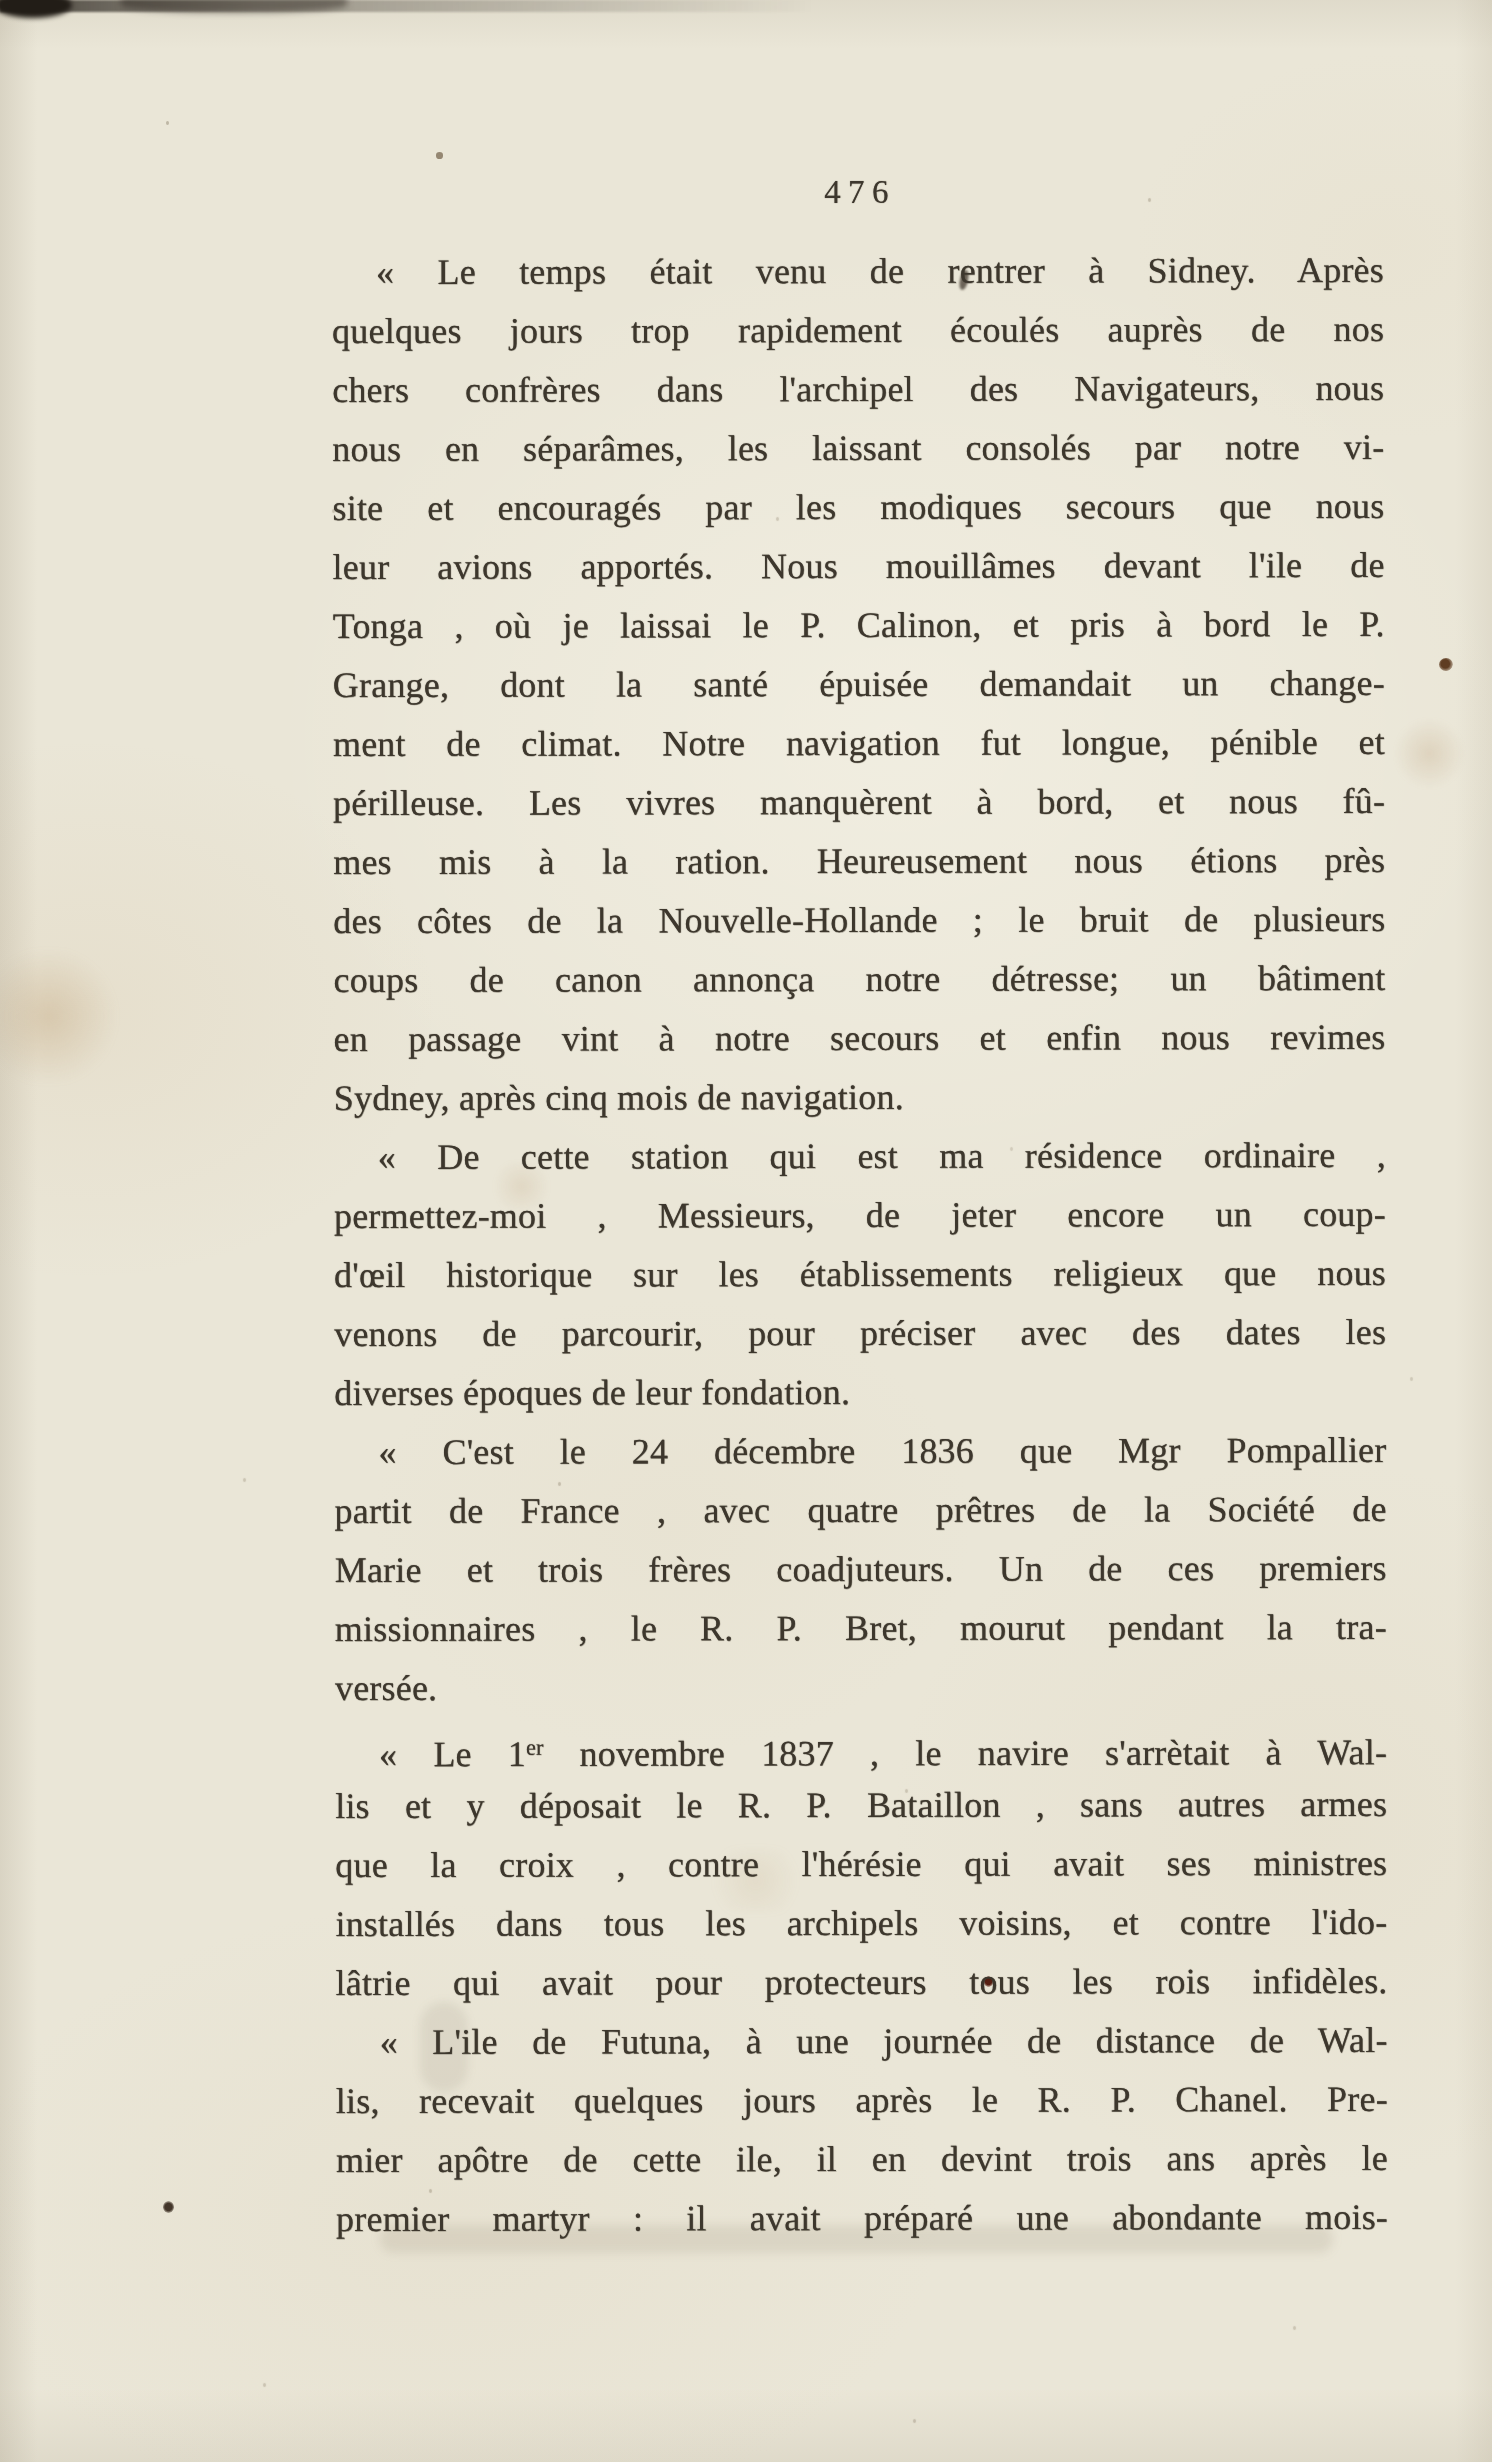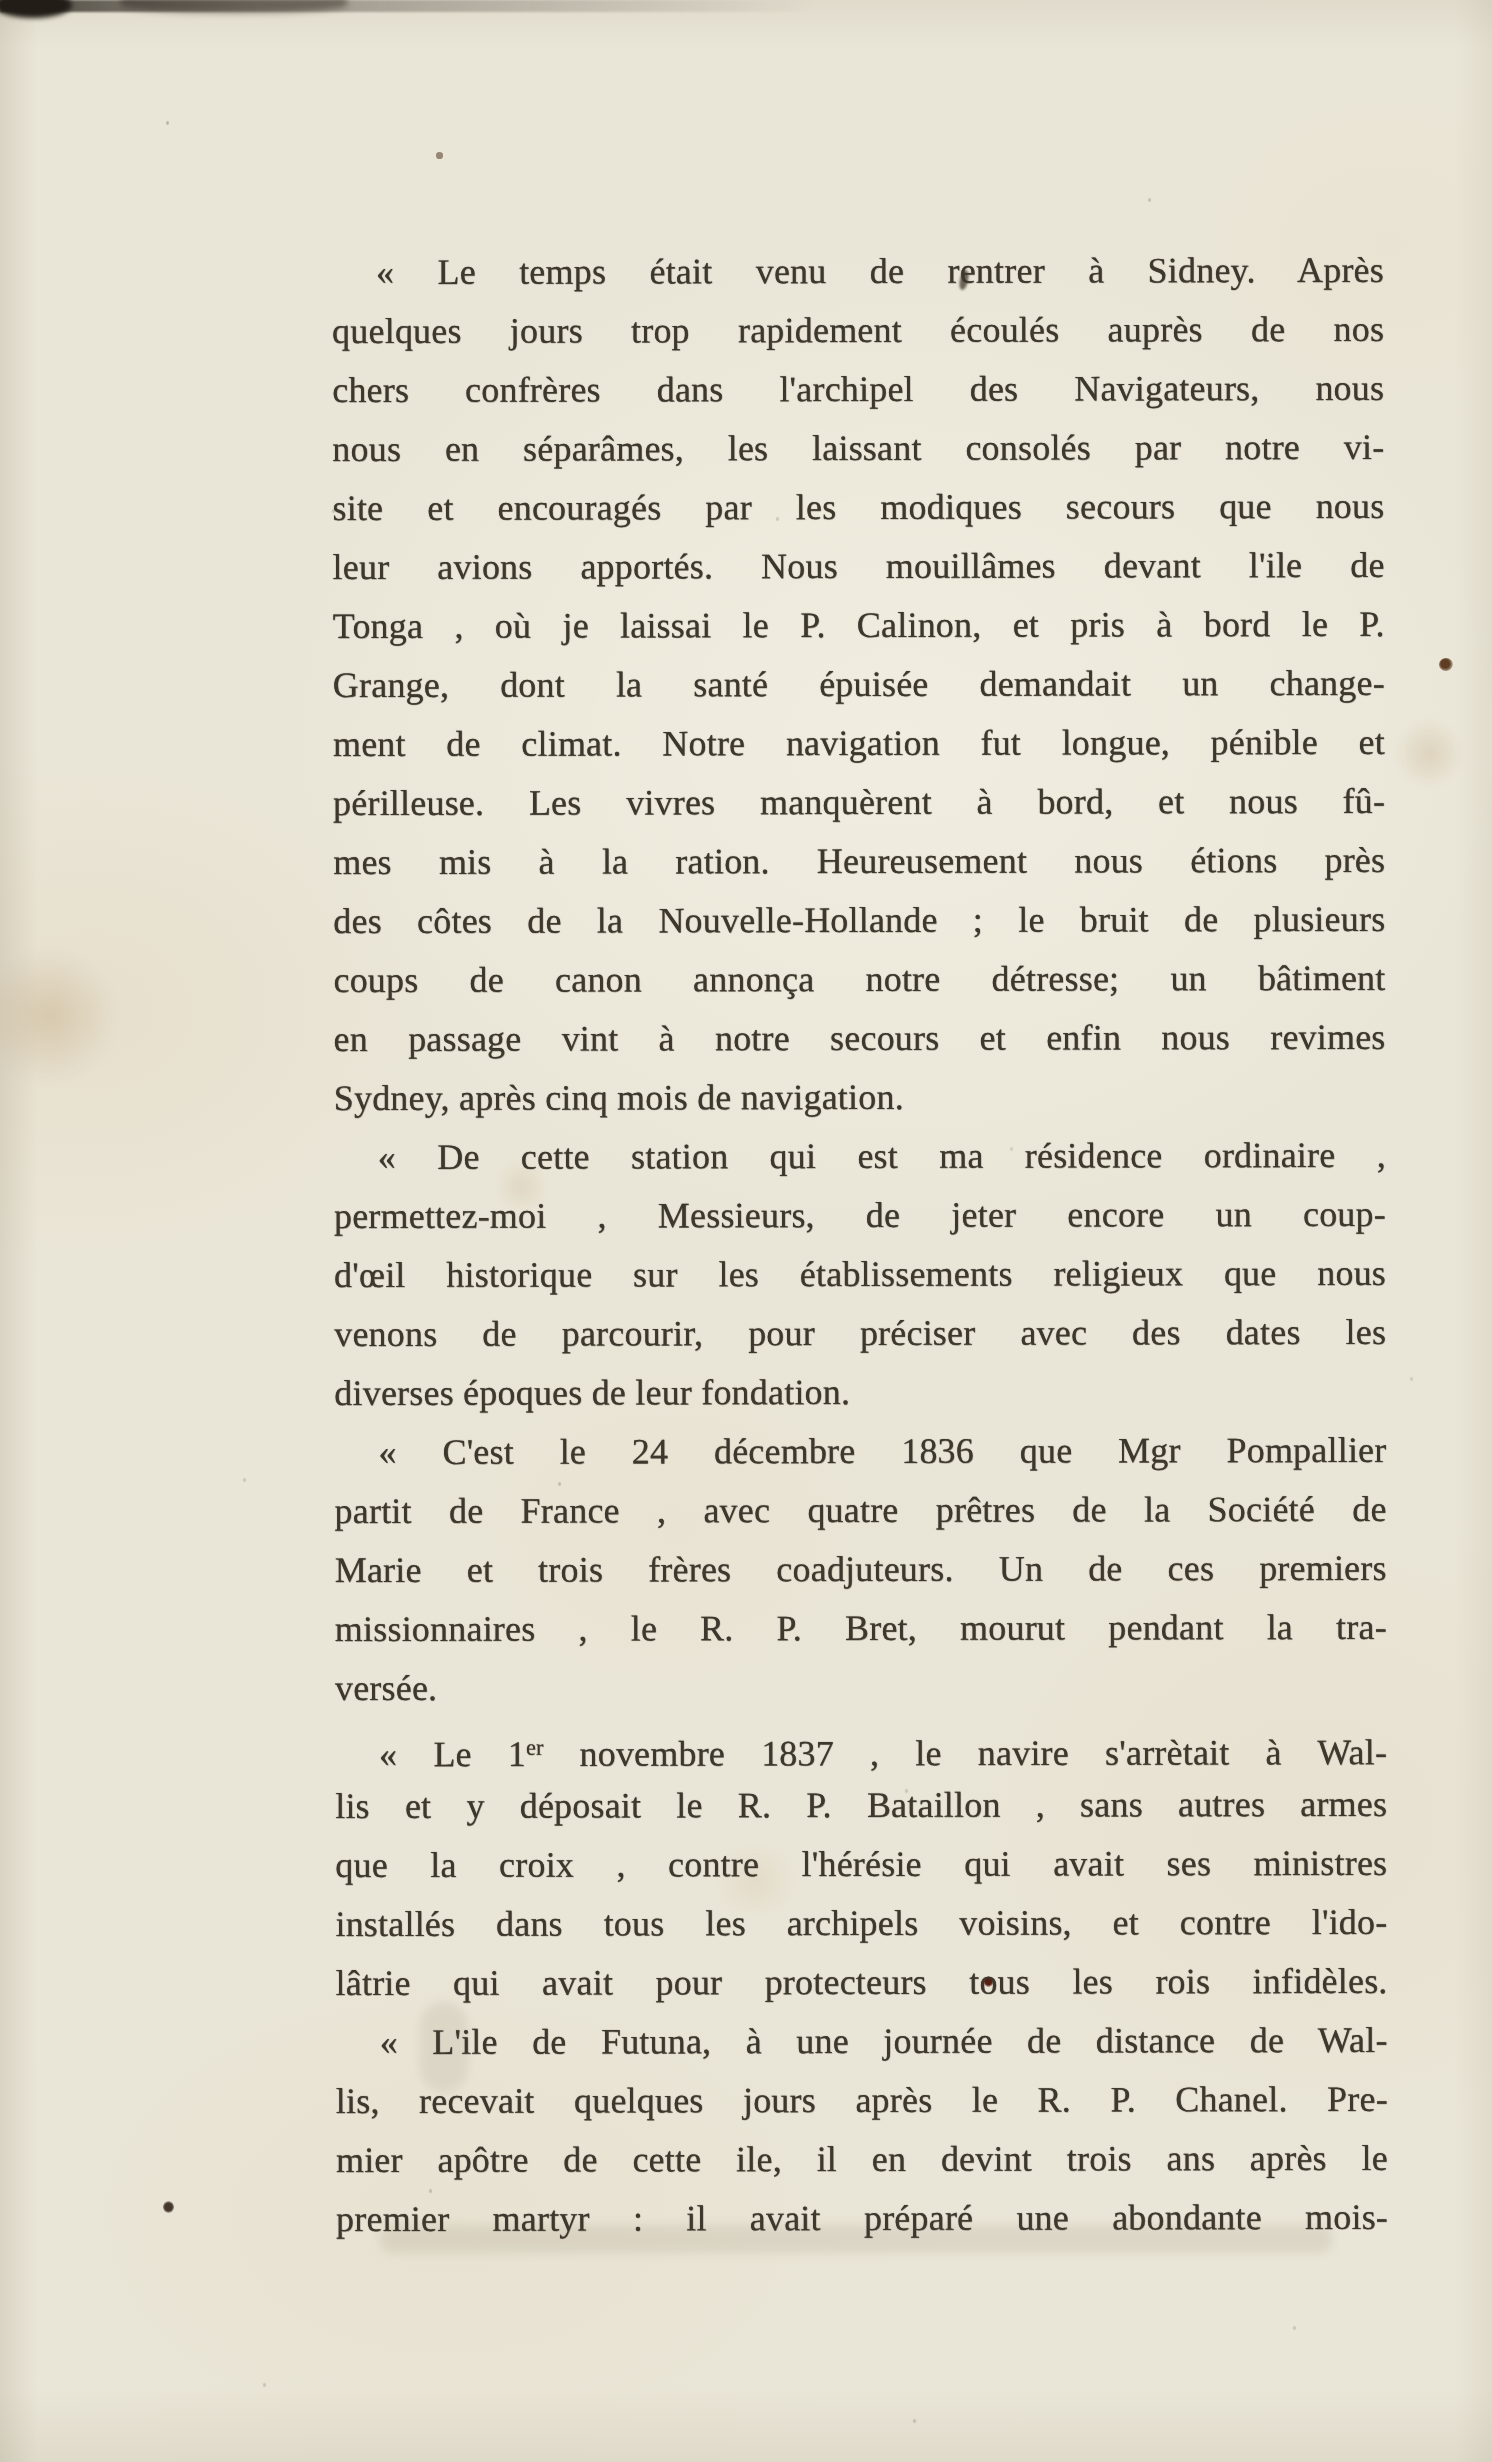--- a/index.html
+++ b/index.html
@@ -134,20 +134,21 @@
   <div class="mark m-stain-r"></div>
   <div class="mark m-stain-l"></div>
   <div class="mark m-stain-mid"></div>
   <div class="mark m-stain-c2"></div>
   <div class="mark m-dot-bl"></div>
   <div class="mark m-dot-red"></div>
   <div class="mark m-ghost1"></div>
   <div class="mark m-ghost2"></div>
   <div class="mark m-fibers"></div>
 
+  <div class="pageno">476</div>
 
   <div class="textcol" id="textcol">
       <div>
         <div class="tline indent">« Le temps était venu de rentrer à Sidney. Après</div>
         <div class="tline">quelques jours trop rapidement écoulés auprès de nos</div>
         <div class="tline">chers confrères dans l'archipel des Navigateurs, nous</div>
         <div class="tline">nous en séparâmes, les laissant consolés par notre vi-</div>
         <div class="tline">site et encouragés par les modiques secours que nous</div>
         <div class="tline">leur avions apportés. Nous mouillâmes devant l'ile de</div>
         <div class="tline">Tonga , où je laissai le P. Calinon, et pris à bord le P.</div>

